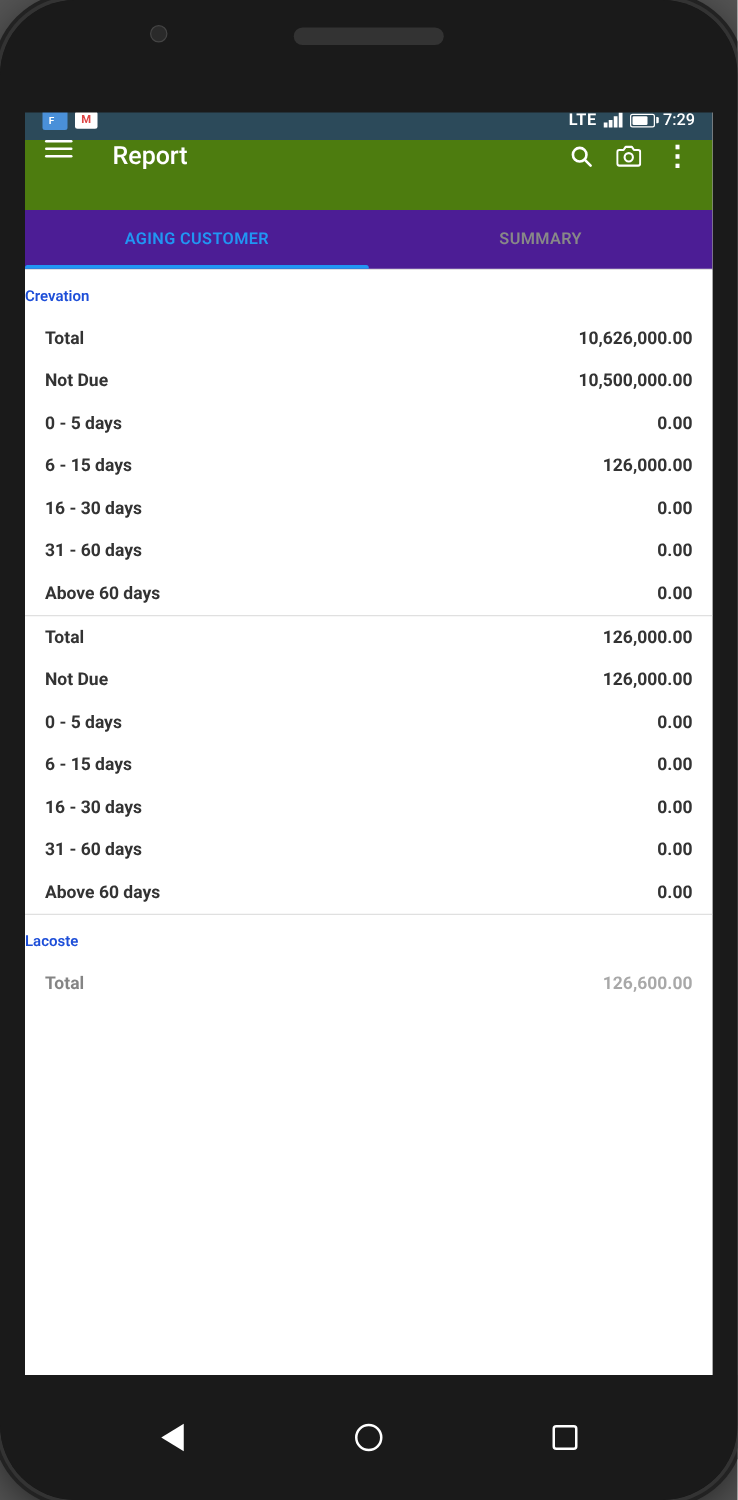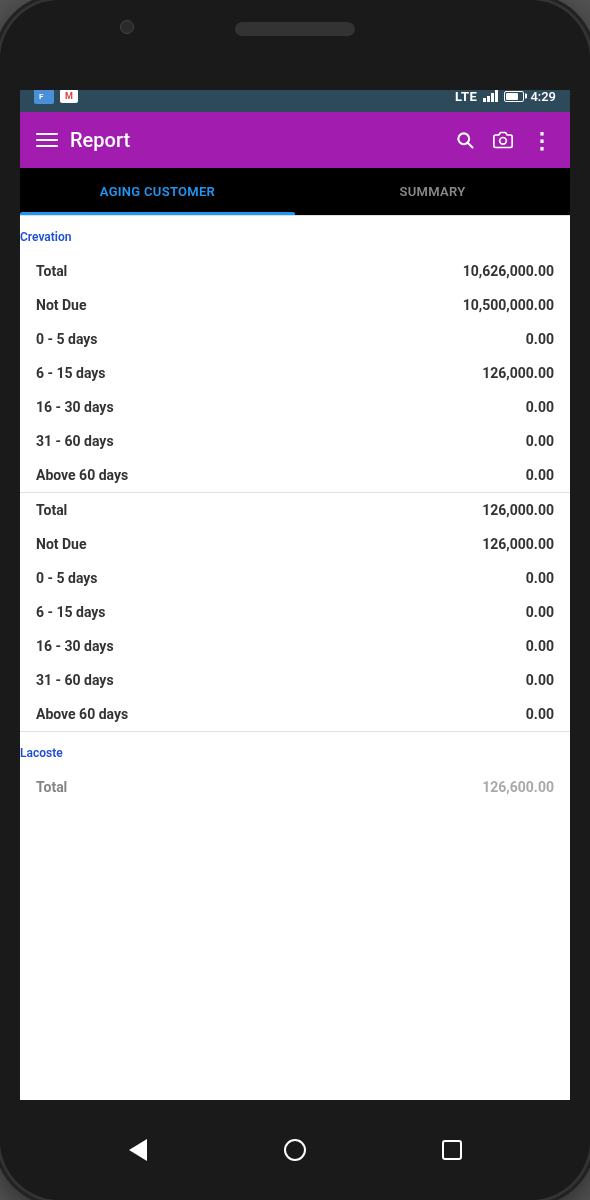--- a/index.html
+++ b/index.html
@@ -155,26 +155,26 @@
     }
 
     .time-text {
       font-size: 13px;
       font-weight: 500;
       color: white;
     }
 
     
     .app-bar {
-      background: #a21caf;
+      background: #4d7c0f;
       height: 56px;
       display: flex;
-      align-items: center;
+      align-items: flex-start;
       padding: 0 16px;
-      gap: 12px;
+      gap: 32px;
     }
 
     .hamburger-icon {
       display: flex;
       flex-direction: column;
       gap: 4px;
       cursor: pointer;
     }
 
     .hamburger-icon span {
@@ -202,21 +202,21 @@
       color: white;
       font-size: 20px;
       cursor: pointer;
       display: flex;
       align-items: center;
       justify-content: center;
     }
 
     
     .tab-bar {
-      background: #000000;
+      background: #4c1d95;
       display: flex;
       border-bottom: 1px solid #e0e0e0;
       height: 48px;
     }
 
     .tab-item {
       flex: 1;
       display: flex;
       align-items: center;
       justify-content: center;
@@ -370,21 +370,21 @@
         <span class="lte-badge">LTE</span>
         <div class="signal-bars">
           <div class="signal-bar" style="height:4px"></div>
           <div class="signal-bar" style="height:6px"></div>
           <div class="signal-bar" style="height:9px"></div>
           <div class="signal-bar" style="height:12px"></div>
         </div>
         <div class="battery-icon">
           <div class="battery-fill"></div>
         </div>
-        <span class="time-text">4:29</span>
+        <span class="time-text">7:29</span>
       </div>
     </div>
 
     <div class="app-bar">
       <div class="hamburger-icon">
         <span></span>
         <span></span>
         <span></span>
       </div>
       <span class="app-title">Report</span>

